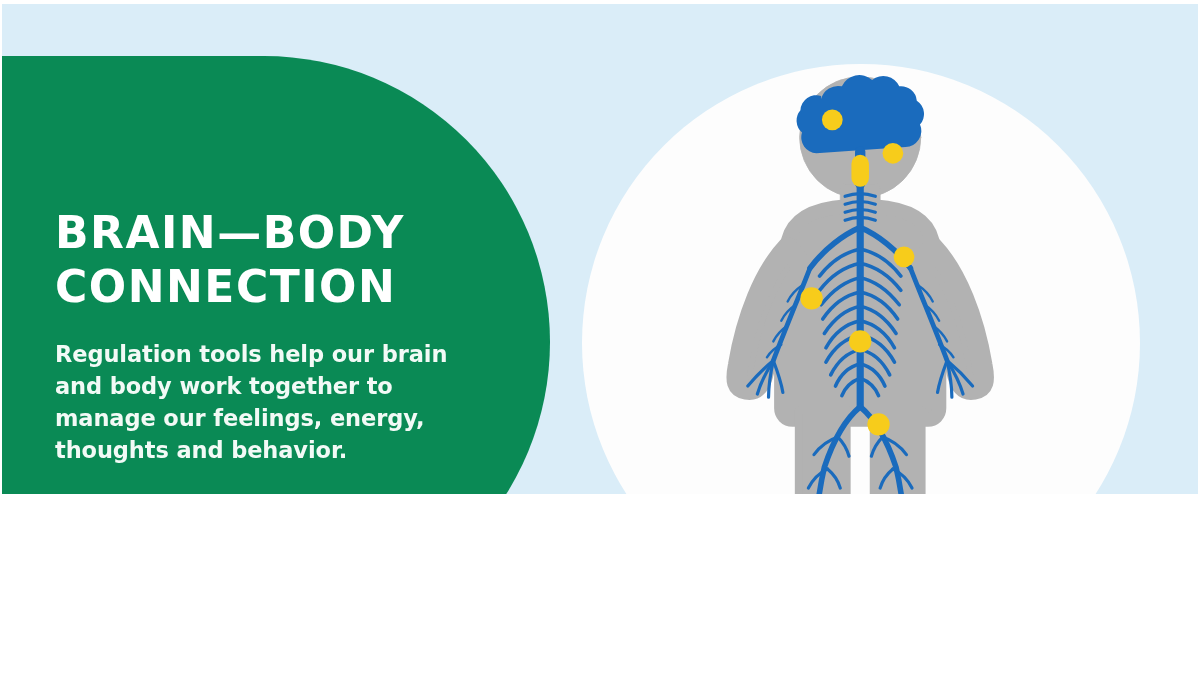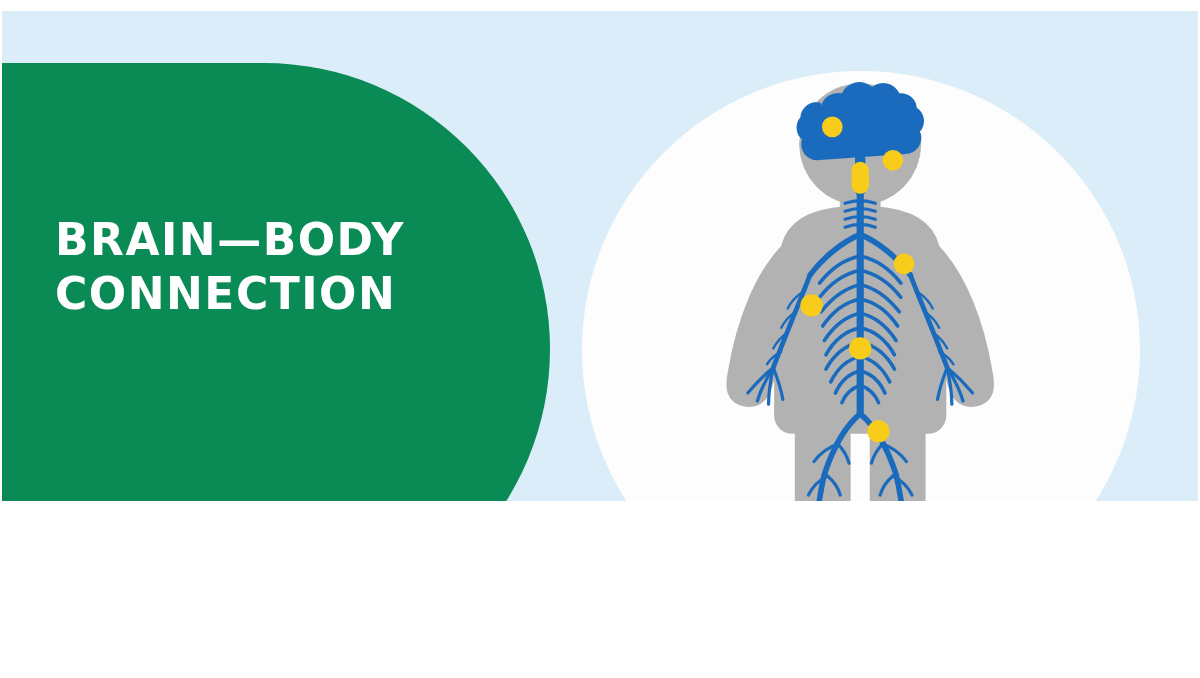--- a/index.html
+++ b/index.html
@@ -20,21 +20,21 @@
     width: 1200px;
     height: 678px;
     background: #ffffff;
     overflow: hidden;
   }
 
   
   #canvas {
     position: absolute;
     left: 2px;
-    top: 11px;
+    top: 4px;
     width: 1196px;
     height: 490px;
     background: #daedf8;
     overflow: hidden;
   }
 
   
   #green-panel {
     position: absolute;
     left: -2px;
@@ -104,20 +104,21 @@
 </head>
 <body>
 
 <div id="slide">
   <div id="canvas">
 
     <div id="green-panel">
       <div id="panel-text">
         <h1 id="headline">BRAIN—BODY
 CONNECTION</h1>
+        <p id="subtext">Regulation tools help our brain and body work together to manage our feelings, energy, thoughts and behavior.</p>
       </div>
     </div>
 
     <div id="circle-stage">
       <div id="white-circle"></div>
 
       <svg id="figure-svg" viewBox="0 0 340 700" preserveAspectRatio="xMidYMid meet">
         <defs>
           <g id="nerve-fan">
             <path d="M0 0 q -16 6 -30 18"></path>

